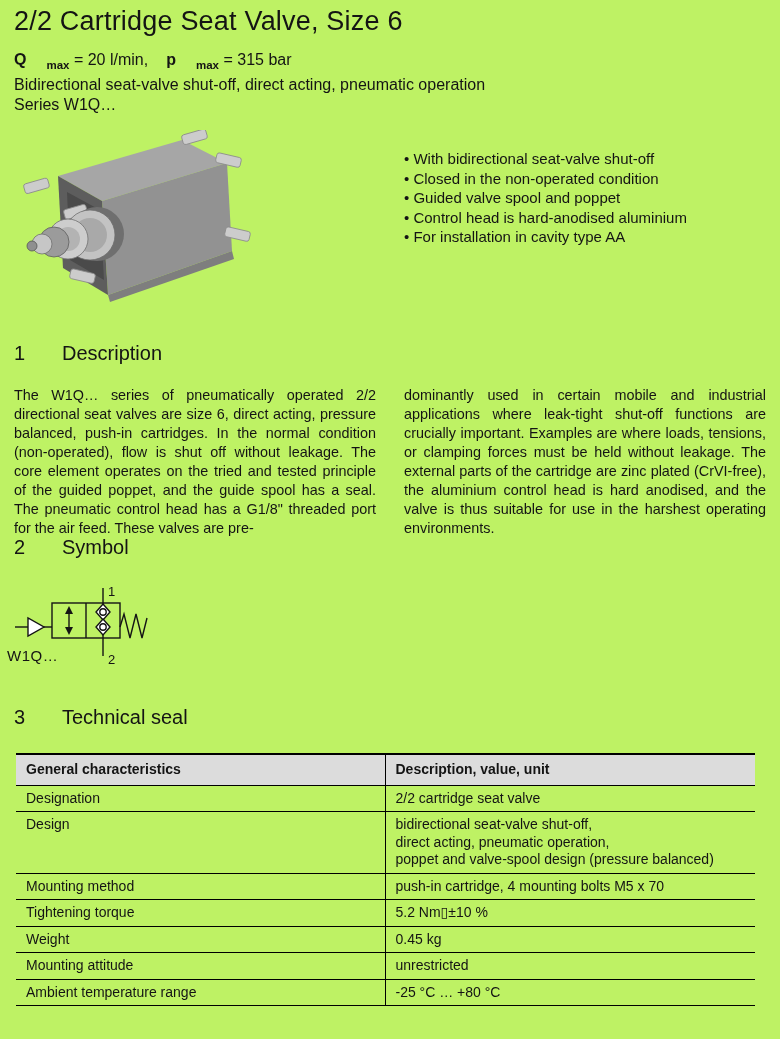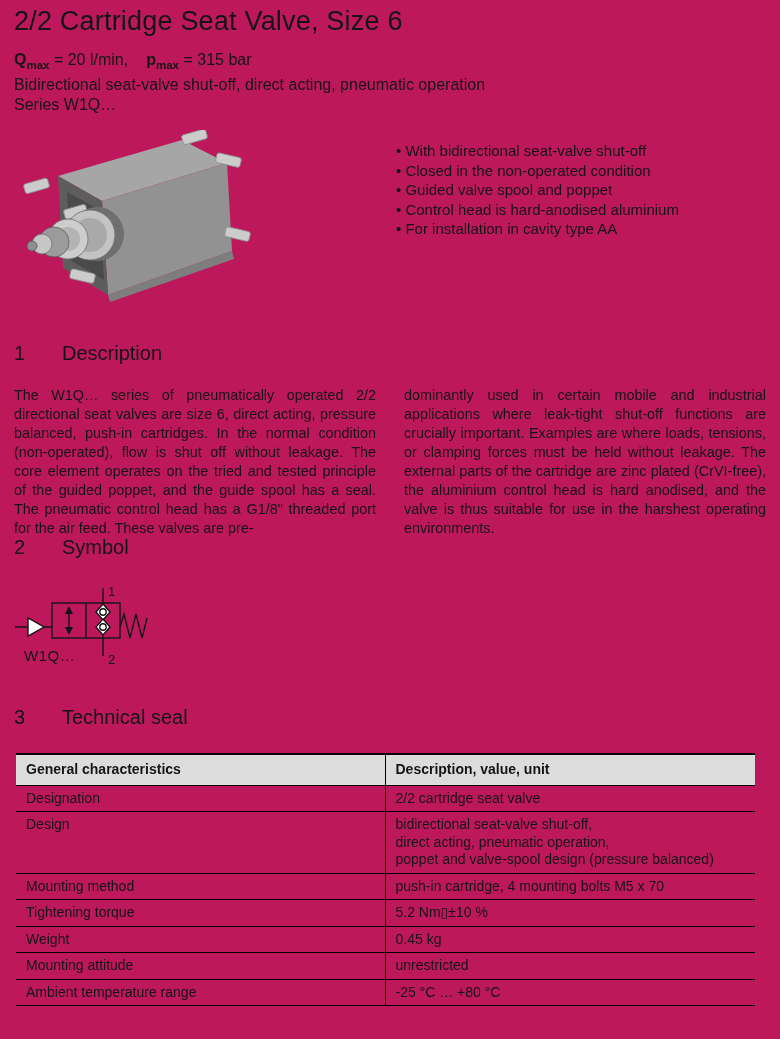--- a/index.html
+++ b/index.html
@@ -1,45 +1,45 @@
 <!DOCTYPE html>
 <html><head>
 <meta charset="utf-8">
 <style>
   * { box-sizing: border-box; }
   html, body { margin: 0; padding: 0; background: #ffffff; }
   .page {
     position: relative;
     width: 780px;
     height: 1039px;
-    background: #be185d;
+    background: #bef264;
     color: #141414;
     font-family: "Liberation Sans", sans-serif;
     overflow: hidden;
   }
 
   
   .title {
     position: absolute; top: 6px; left: 14px;
     font-size: 27px; font-weight: 400; letter-spacing: 0.2px;
     white-space: nowrap;
   }
   .specs {
     position: absolute; top: 50px; left: 14px;
     font-size: 16px; line-height: 20px; white-space: nowrap;
   }
-  .specs sub { font-size: 11.5px; vertical-align: -4px; font-weight: 700; }
+  .specs sub { font-size: 11.5px; vertical-align: -4px; font-weight: 700; margin-left: 20px; }
   .specs .qp b { font-weight: 700; }
   .specs .gap { display: inline-block; width: 18px; }
 
   
   .product-svg { position: absolute; left: 12px; top: 130px; }
   .features {
     position: absolute; left: 388px; top: 133px;
-    margin: 8px; padding: 0; list-style: none;
+    margin: 16px; padding: 0; list-style: none;
     font-size: 15px; line-height: 19.5px;
   }
   .features li::before { content: "• "; }
 
   
   .sec-h {
     position: absolute; left: 14px;
     font-size: 20px; font-weight: 400; white-space: nowrap;
   }
   .sec-h .num { display: inline-block; width: 48px; }
@@ -54,21 +54,21 @@
   }
   .desc-col {
     width: 362px;
     font-size: 14.4px; line-height: 19px;
     text-align: justify; text-align-last: left;
   }
 
   
   .symbol-svg { position: absolute; left: 13px; top: 570px; }
   .symbol-caption {
-    position: absolute; left: 24px; top: 647px;
+    position: absolute; left: 7px; top: 647px;
     font-size: 15px; letter-spacing: 0.5px;
   }
   .symbol-svg text { font-family: "Liberation Sans", sans-serif; font-size: 13px; fill: #141414; }
 
   
   .tech-table {
     position: absolute; left: 16px; top: 753px; width: 739px;
     border-collapse: collapse;
     border-top: 2px solid #000;
     font-size: 14px;

